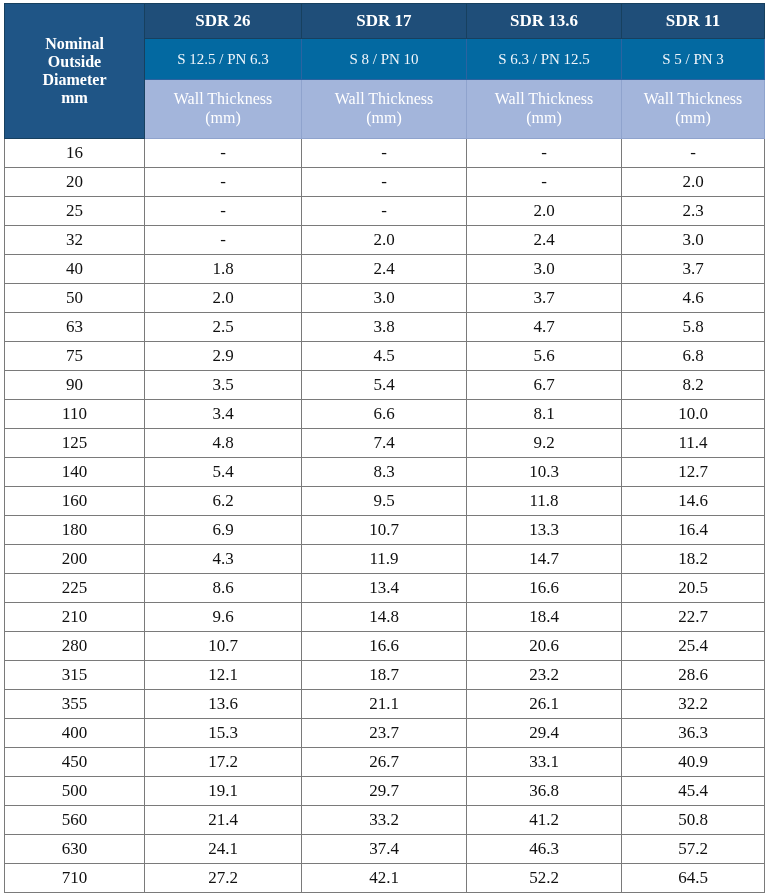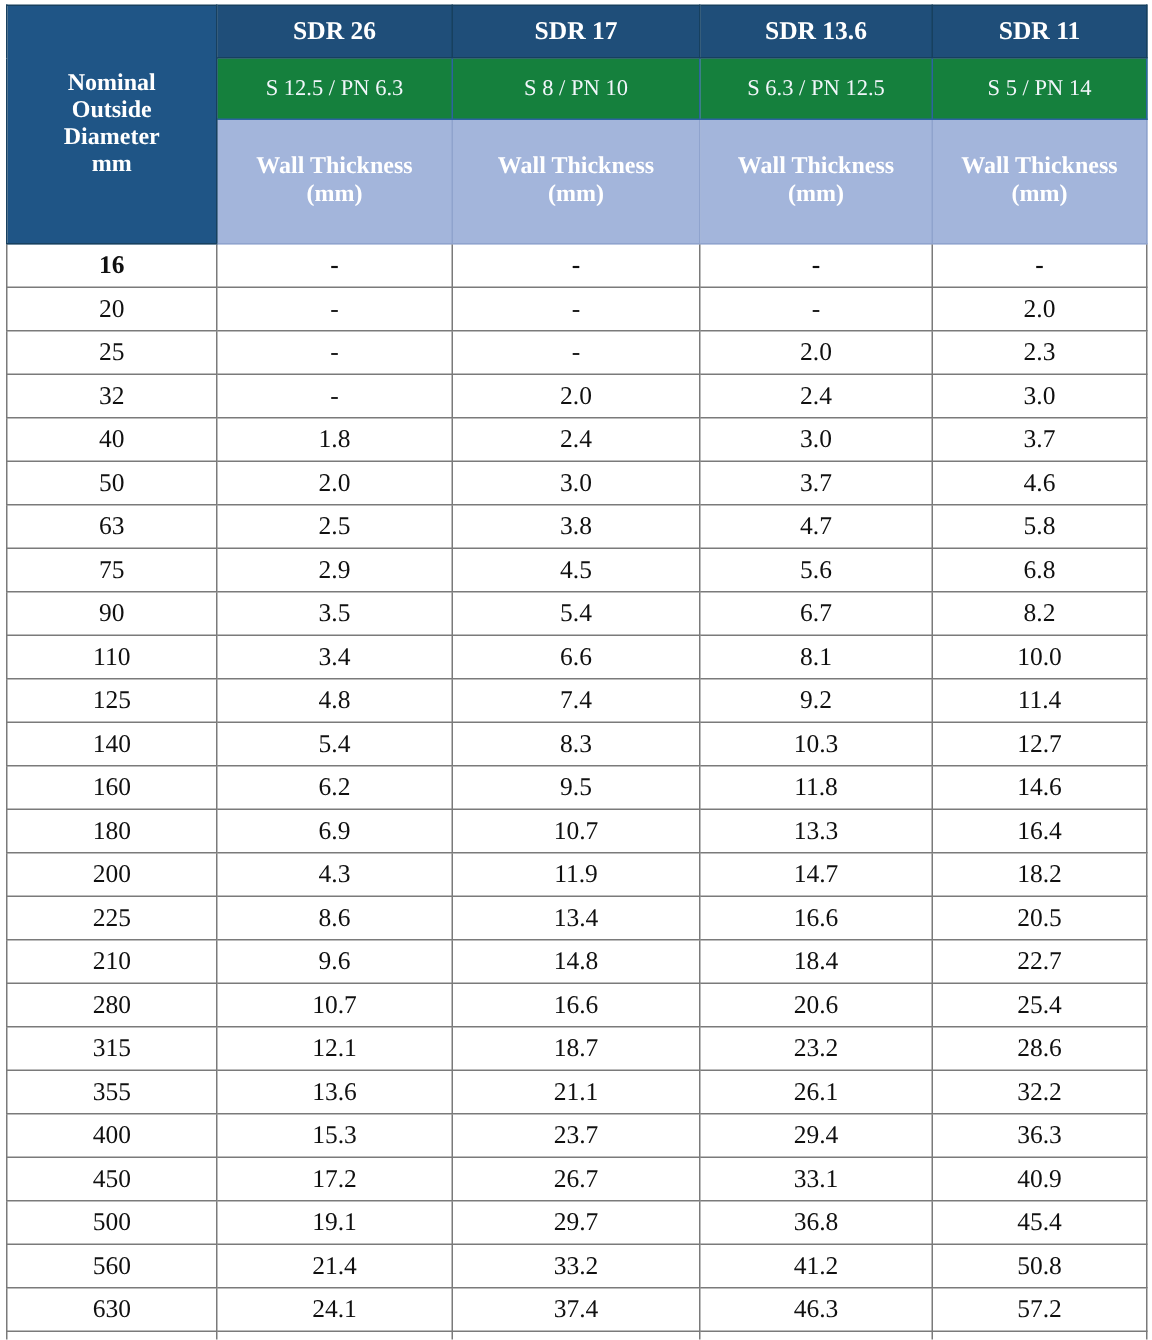--- a/index.html
+++ b/index.html
@@ -50,56 +50,56 @@
     font-weight: bold;
     font-size: 17px;
     text-align: center;
     vertical-align: middle;
     border: 1px solid #17405f;
     height: 34px;
     padding: 0;
     margin-left: 12px;
   }
   th.pn {
-    background: #15803d;
+    background: #0369a1;
     color: #f2f6fb;
     font-weight: normal;
     font-size: 15px;
     text-align: center;
     vertical-align: middle;
     border: 1px solid #2c63a0;
     height: 40px;
     padding: 0;
   }
   th.wall {
     background: #a3b5db;
     color: #ffffff;
-    font-weight: bold;
+    font-weight: normal;
     font-size: 16px;
     line-height: 1.18;
     text-align: center;
     vertical-align: middle;
     border: 1px solid #8fa3cd;
     height: 58px;
-    padding: 12px;
+    padding: 0;
   }
   th.wall .sub { display: block; }
 
   
   td.cell {
     background: #ffffff;
     color: #101010;
     font-size: 17px;
     text-align: center;
     vertical-align: middle;
     border: 1px solid #7a7a7a;
     height: 28px;
     padding: 0;
   }
-  tbody tr:first-child td.cell { border-top: none; font-weight: bold; }
+  tbody tr:first-child td.cell { border-top: none; }
 </style>
 </head>
 <body>
 
 <div class="table-wrap">
   <table class="spec">
     <colgroup>
       <col class="c0">
         <col class="c1">
         <col class="c2">
@@ -116,21 +116,21 @@
         </th>
         <th class="sdr">SDR 26</th>
         <th class="sdr">SDR 17</th>
         <th class="sdr">SDR 13.6</th>
         <th class="sdr">SDR 11</th>
       </tr>
       <tr>
         <th class="pn">S 12.5 / PN 6.3</th>
         <th class="pn">S 8 / PN 10</th>
         <th class="pn">S 6.3 / PN 12.5</th>
-        <th class="pn">S 5 / PN 14</th>
+        <th class="pn">S 5 / PN 3</th>
       </tr>
       <tr>
         <th class="wall">
           <span>Wall Thickness</span>
           <span class="sub">(mm)</span>
         </th>
         <th class="wall">
           <span>Wall Thickness</span>
           <span class="sub">(mm)</span>
         </th>

